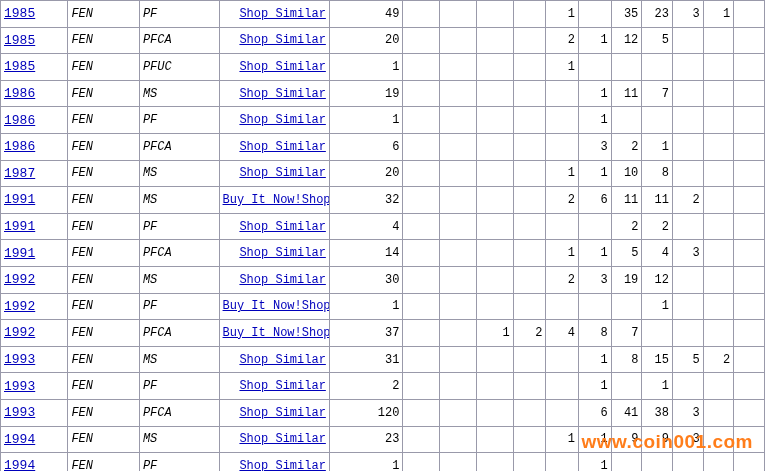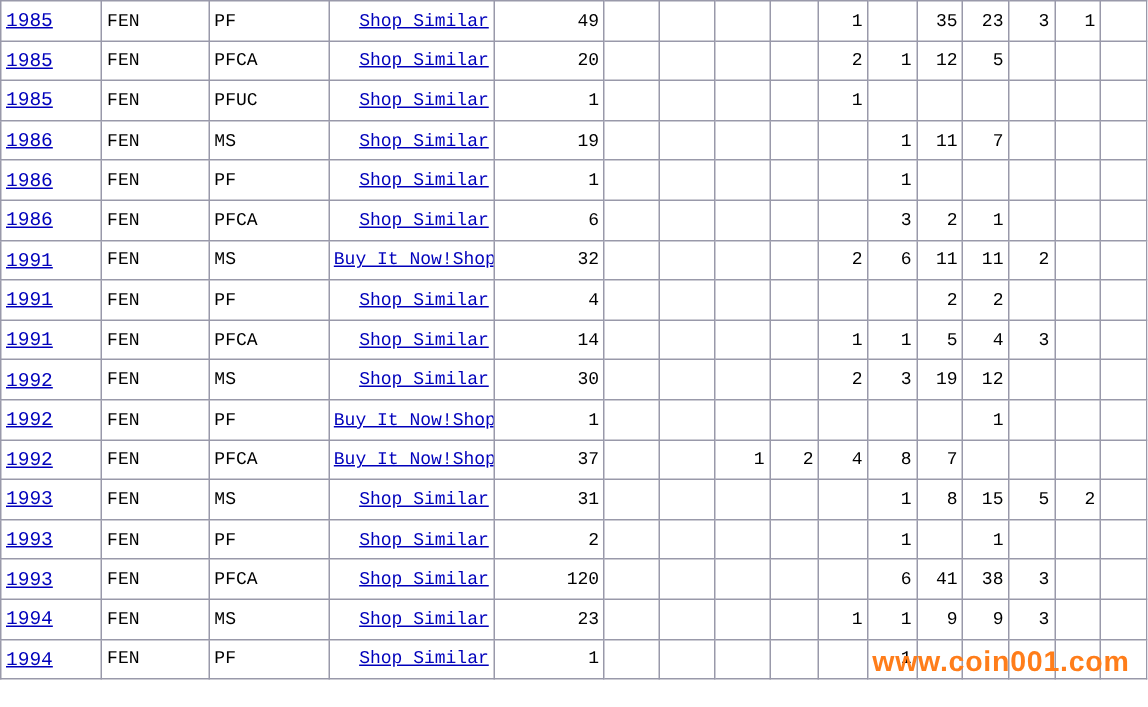--- a/index.html
+++ b/index.html
@@ -54,20 +54,21 @@
   .year-link {
     color: #0000bb;
     text-decoration: underline;
     font-family: "Liberation Mono", monospace;
     font-size: 13px;
     cursor: pointer;
   }
   .mint-cell, .grade-cell {
     text-align: left;
     font-size: 12px;
+    font-style: italic;
   }
   .shop-cell {
     text-align: right;
   }
   .shop-link {
     color: #0000bb;
     text-decoration: underline;
     font-size: 12px;
     cursor: pointer;
   }
@@ -213,20 +214,38 @@
         <td class="num-cell"></td>
         <td class="num-cell"></td>
         <td class="num-cell">3</td>
         <td class="num-cell">2</td>
         <td class="num-cell">1</td>
         <td class="num-cell"></td>
         <td class="num-cell"></td>
         <td class="num-cell"></td>
       </tr>
       <tr>
+        <td class="year-cell"><a class="year-link">1987</a></td>
+        <td class="mint-cell">FEN</td>
+        <td class="grade-cell">MS</td>
+        <td class="shop-cell"><a class="shop-link">Shop Similar</a></td>
+        <td class="num-cell">20</td>
+        <td class="num-cell"></td>
+        <td class="num-cell"></td>
+        <td class="num-cell"></td>
+        <td class="num-cell"></td>
+        <td class="num-cell">1</td>
+        <td class="num-cell">1</td>
+        <td class="num-cell">10</td>
+        <td class="num-cell">8</td>
+        <td class="num-cell"></td>
+        <td class="num-cell"></td>
+        <td class="num-cell"></td>
+      </tr>
+      <tr>
         <td class="year-cell"><a class="year-link">1991</a></td>
         <td class="mint-cell">FEN</td>
         <td class="grade-cell">MS</td>
         <td class="shop-cell"><a class="shop-link">Buy It Now!Shop</a></td>
         <td class="num-cell">32</td>
         <td class="num-cell"></td>
         <td class="num-cell"></td>
         <td class="num-cell"></td>
         <td class="num-cell"></td>
         <td class="num-cell">2</td>

